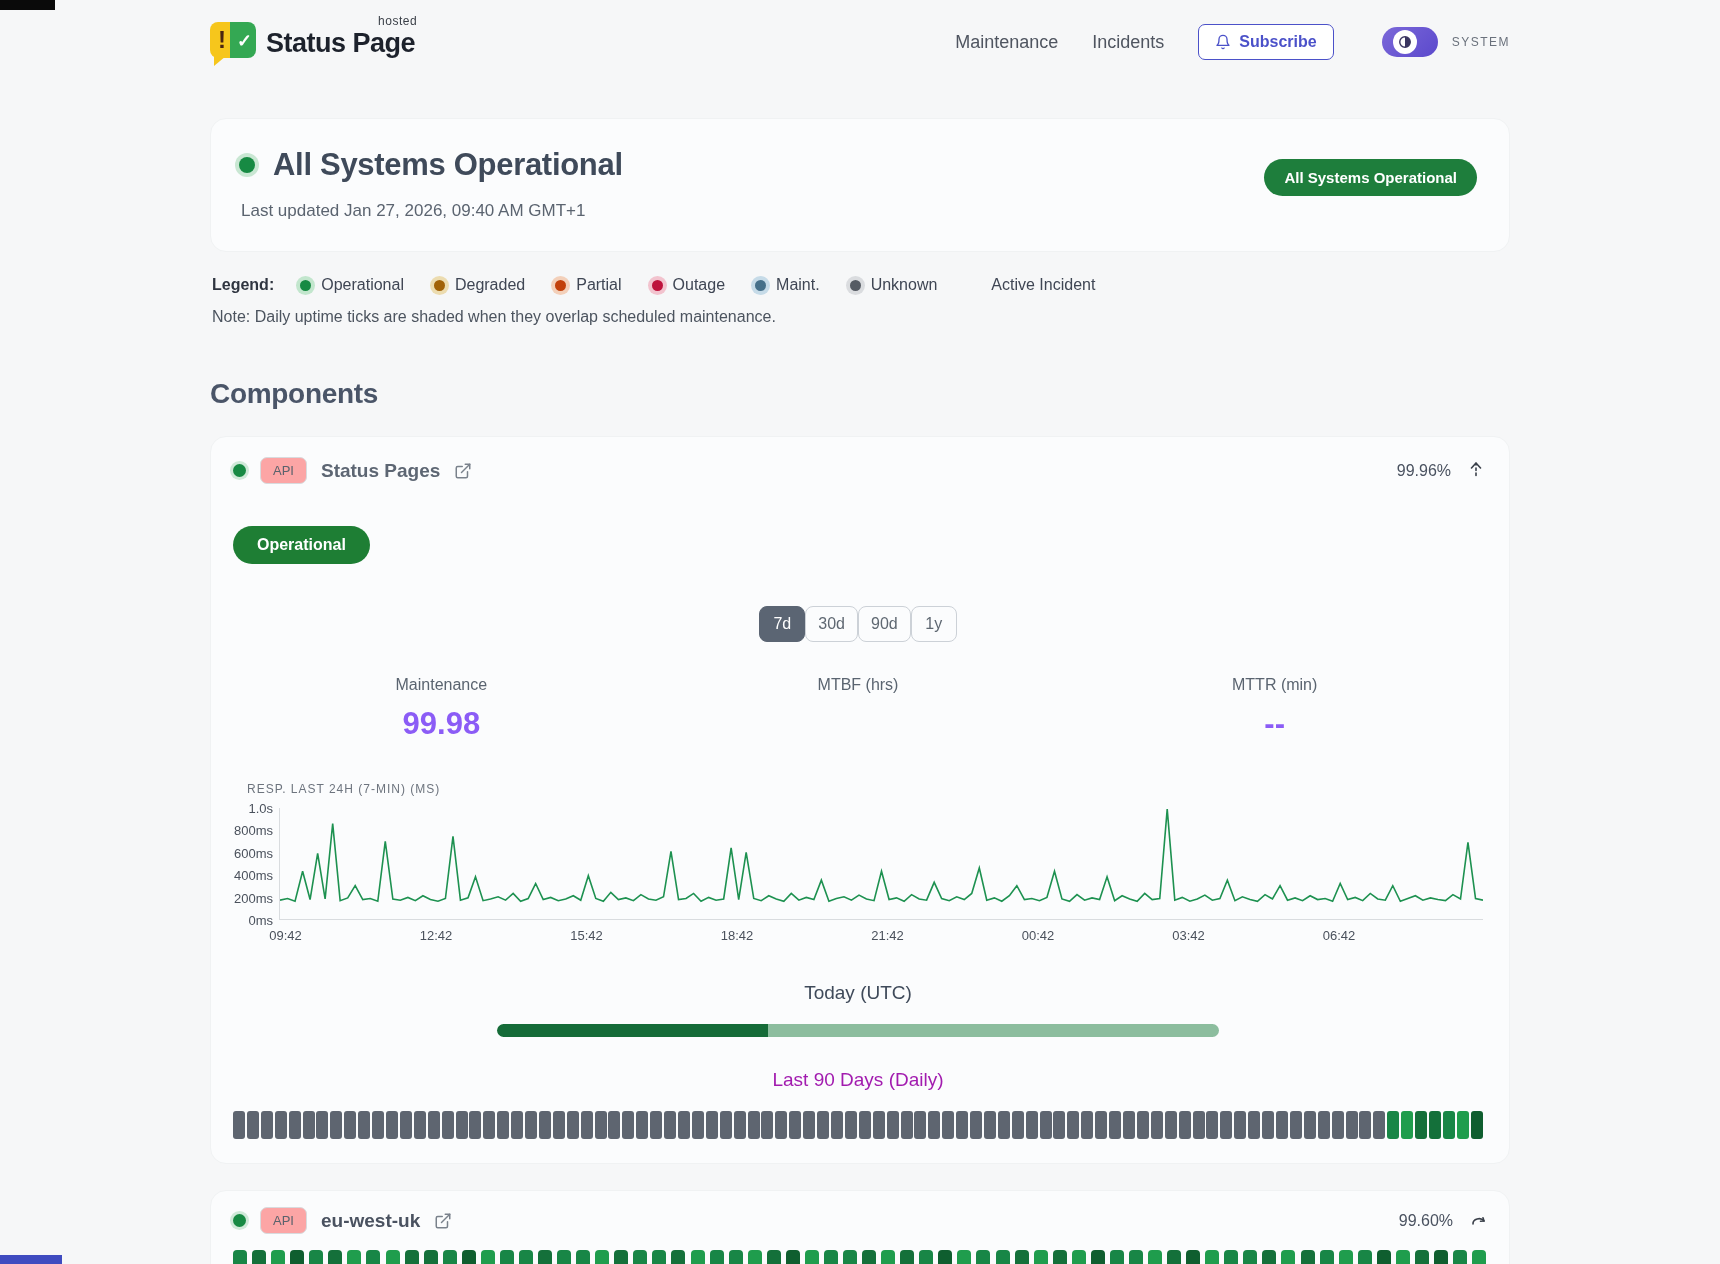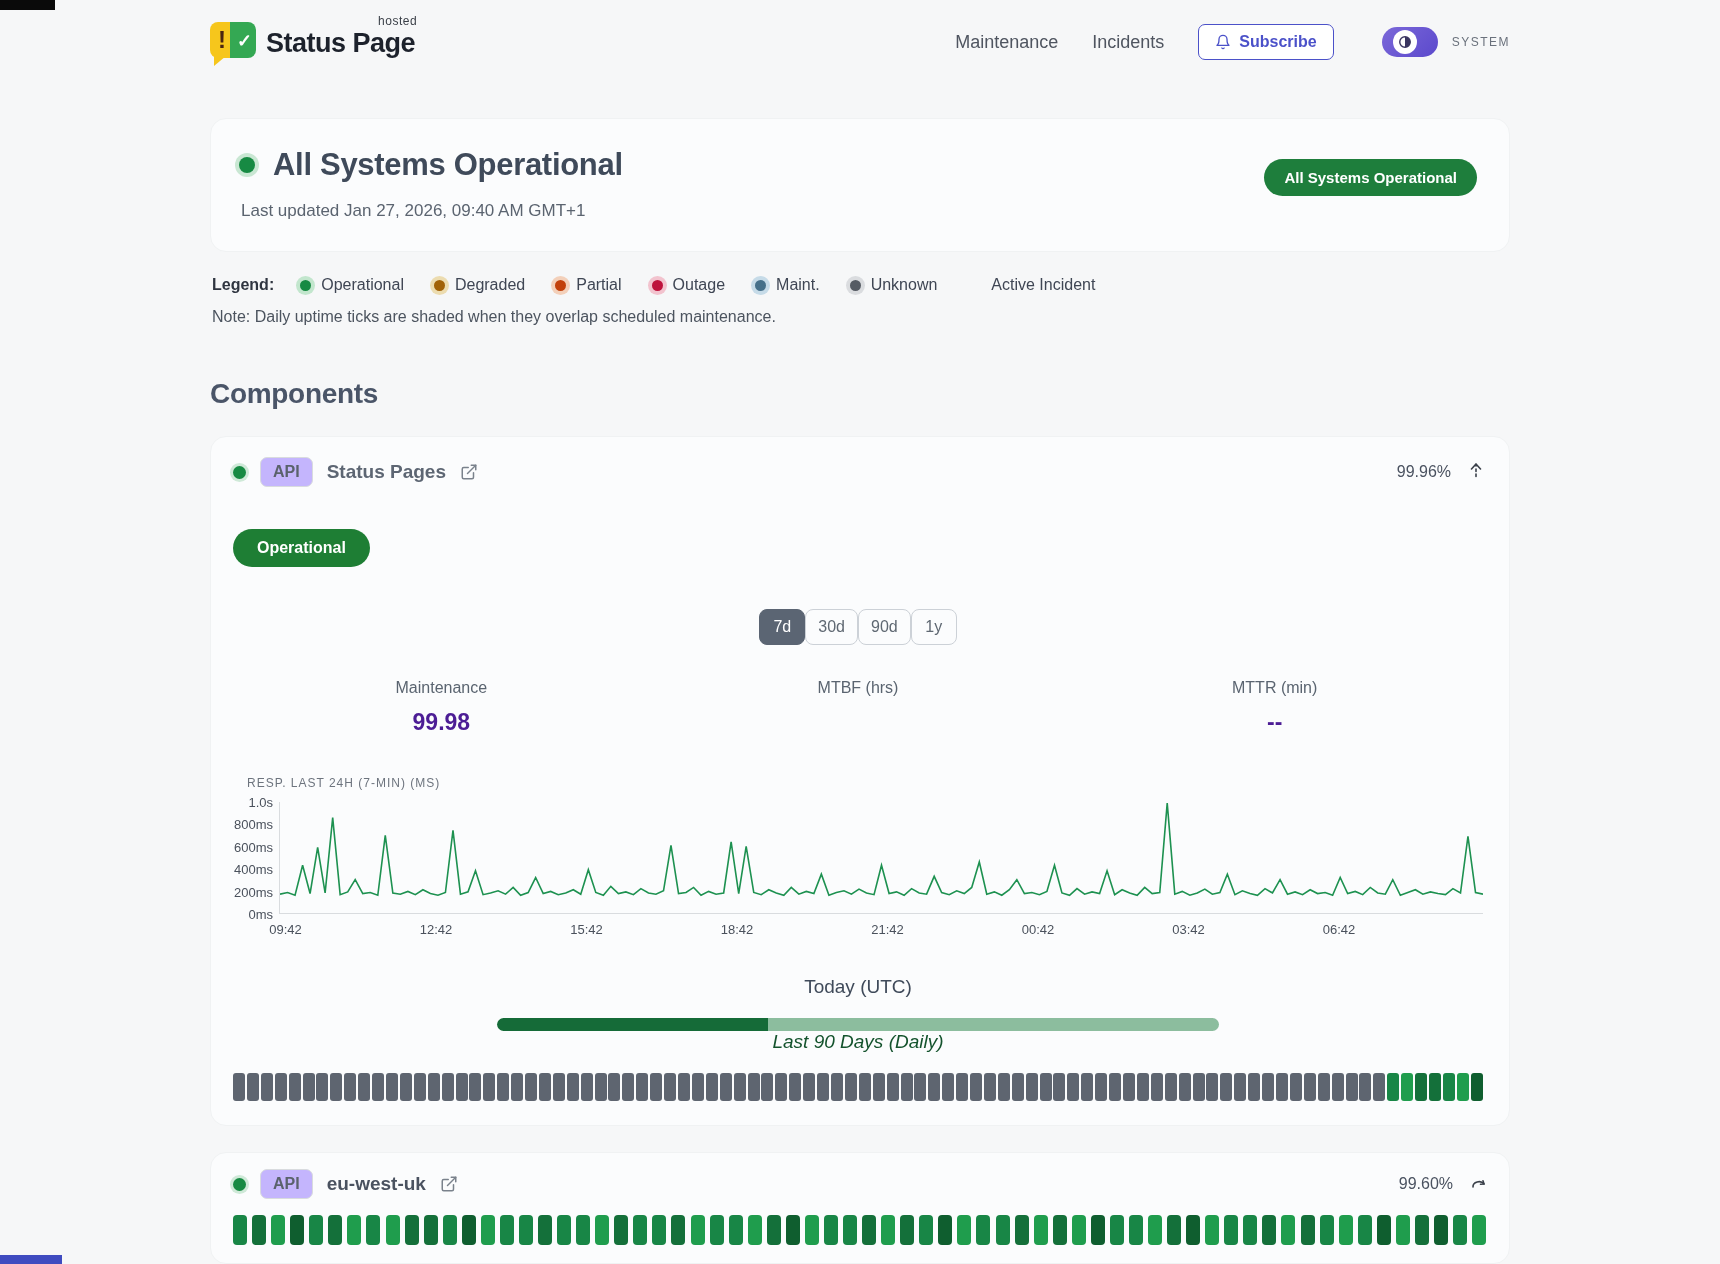--- a/index.html
+++ b/index.html
@@ -56,56 +56,56 @@
   .legend-item span.txt { font-size:16px; color:#3f4654; }
   .legend-active { font-size:16px; color:#3f4654; margin-left:28px; }
   .note-text { margin-top:14px; font-size:16px; color:#4c545f; padding-left:2px; }
 
   
   .components-title { margin-top:52px; font-size:28px; font-weight:600; color:#4a5568; letter-spacing:-0.3px; }
   .comp-card { margin-top:26px; background:#fbfcfd; border:1px solid #f0f2f3; border-radius:16px; padding:20px 26px 24px 22px; }
   .comp-head { display:flex; align-items:center; justify-content:space-between; }
   .comp-head-left { display:flex; align-items:center; gap:14px; }
   .comp-dot { width:13px; height:13px; border-radius:50%; background:#178a43; box-shadow:0 0 0 3px #cfe9d8; }
-  .api-badge { background:#c4b5fd; border:1px solid #d8dbde; border-radius:7px; color:#5a626c;
-    font-size:16px; font-weight:bold; padding:5px 12px; }
+  .api-badge { background:#fca5a5; border:1px solid #d8dbde; border-radius:7px; color:#5a626c;
+    font-size:13px; font-weight:normal; padding:5px 12px; }
   .comp-name { font-size:19px; font-weight:bold; color:#5d6673; }
   .ext-icon { color:#7a828c; display:flex; }
   .comp-head-right { display:flex; align-items:center; gap:18px;justify-content:center; }
   .uptime-pct { font-size:16px; color:#4a5260; }
   .collapse-icon { color:#3a404a; display:flex; cursor:pointer; }
 
   .op-pill { display:inline-block; margin-top:42px; background:#1e7e34; color:#fff; font-weight:bold;
     font-size:16px; padding:10px 24px; border-radius:22px; }
 
   .range-row { display:flex; justify-content:center; margin-top:42px; }
   .range-btn { min-width:46px; text-align:center; font-size:16px; color:#5f6872; background:#fbfcfd;
     border:1px solid #ccd1d7; border-radius:8px; padding:8px 12px; cursor:pointer; font-family:inherit; }
   .range-btn.active { background:#5b6573; border-color:#5b6573; color:#fff; }
 
   .metrics-row { display:flex; margin-top:34px; }
   .metric { flex:1; text-align:center; }
   .metric-label { font-size:16px; color:#5a6470; }
-  .metric-value { margin-top:12px; font-size:23px; font-weight:600; color:#4c1d95; }
+  .metric-value { margin-top:12px; font-size:31px; font-weight:600; color:#8b5cf6; }
 
   .chart-wrap { margin-top:40px; }
   .chart-title { font-size:12px; letter-spacing:1px; color:#6d747e; margin-left:14px; }
   .chart-grid { display:flex; margin-top:12px; }
   .y-axis { width:46px; position:relative; height:112px; }
   .y-axis span { position:absolute; right:6px; transform:translateY(-50%); font-size:13px; color:#4a515c; }
   .plot { position:relative; flex:1; height:112px; border-left:1px solid #d9dcdf; border-bottom:1px solid #d9dcdf; }
   .plot svg { position:absolute; inset:0; }
   .x-axis { position:relative; height:24px; margin-left:46px; margin-top:8px; }
   .x-axis span { position:absolute; transform:translateX(-30%); font-size:13px; color:#4a515c; }
 
   .today-label { text-align:center; margin-top:30px; font-size:19px; color:#3f4a5a; }
   .progress-track { width:722px; height:13px; margin:20px auto 0; background:#8cbd9e; border-radius:7px; overflow:hidden; }
   .progress-fill { height:100%; background:#156b38; border-radius:7px 0 0 7px; }
 
-  .last90-label { text-align:center; font-size:19px; color:#14532d;font-style:italic; }
+  .last90-label { text-align:center; margin-top:32px; font-size:19px; color:#a21caf; }
   .ticks-90 { display:flex; justify-content:space-between; margin-top:20px; }
   .ticks-90 .tick { width:12px; height:28px; border-radius:3px; }
 
   .comp-card.small { padding:16px 22px 18px 22px; }
   .ticks-daily { display:flex; justify-content:space-between; margin-top:16px; }
   .ticks-daily .tick { width:14px; height:30px; border-radius:4px; position:relative; overflow:hidden; }
 </style>
 </head>
 <body>
 

